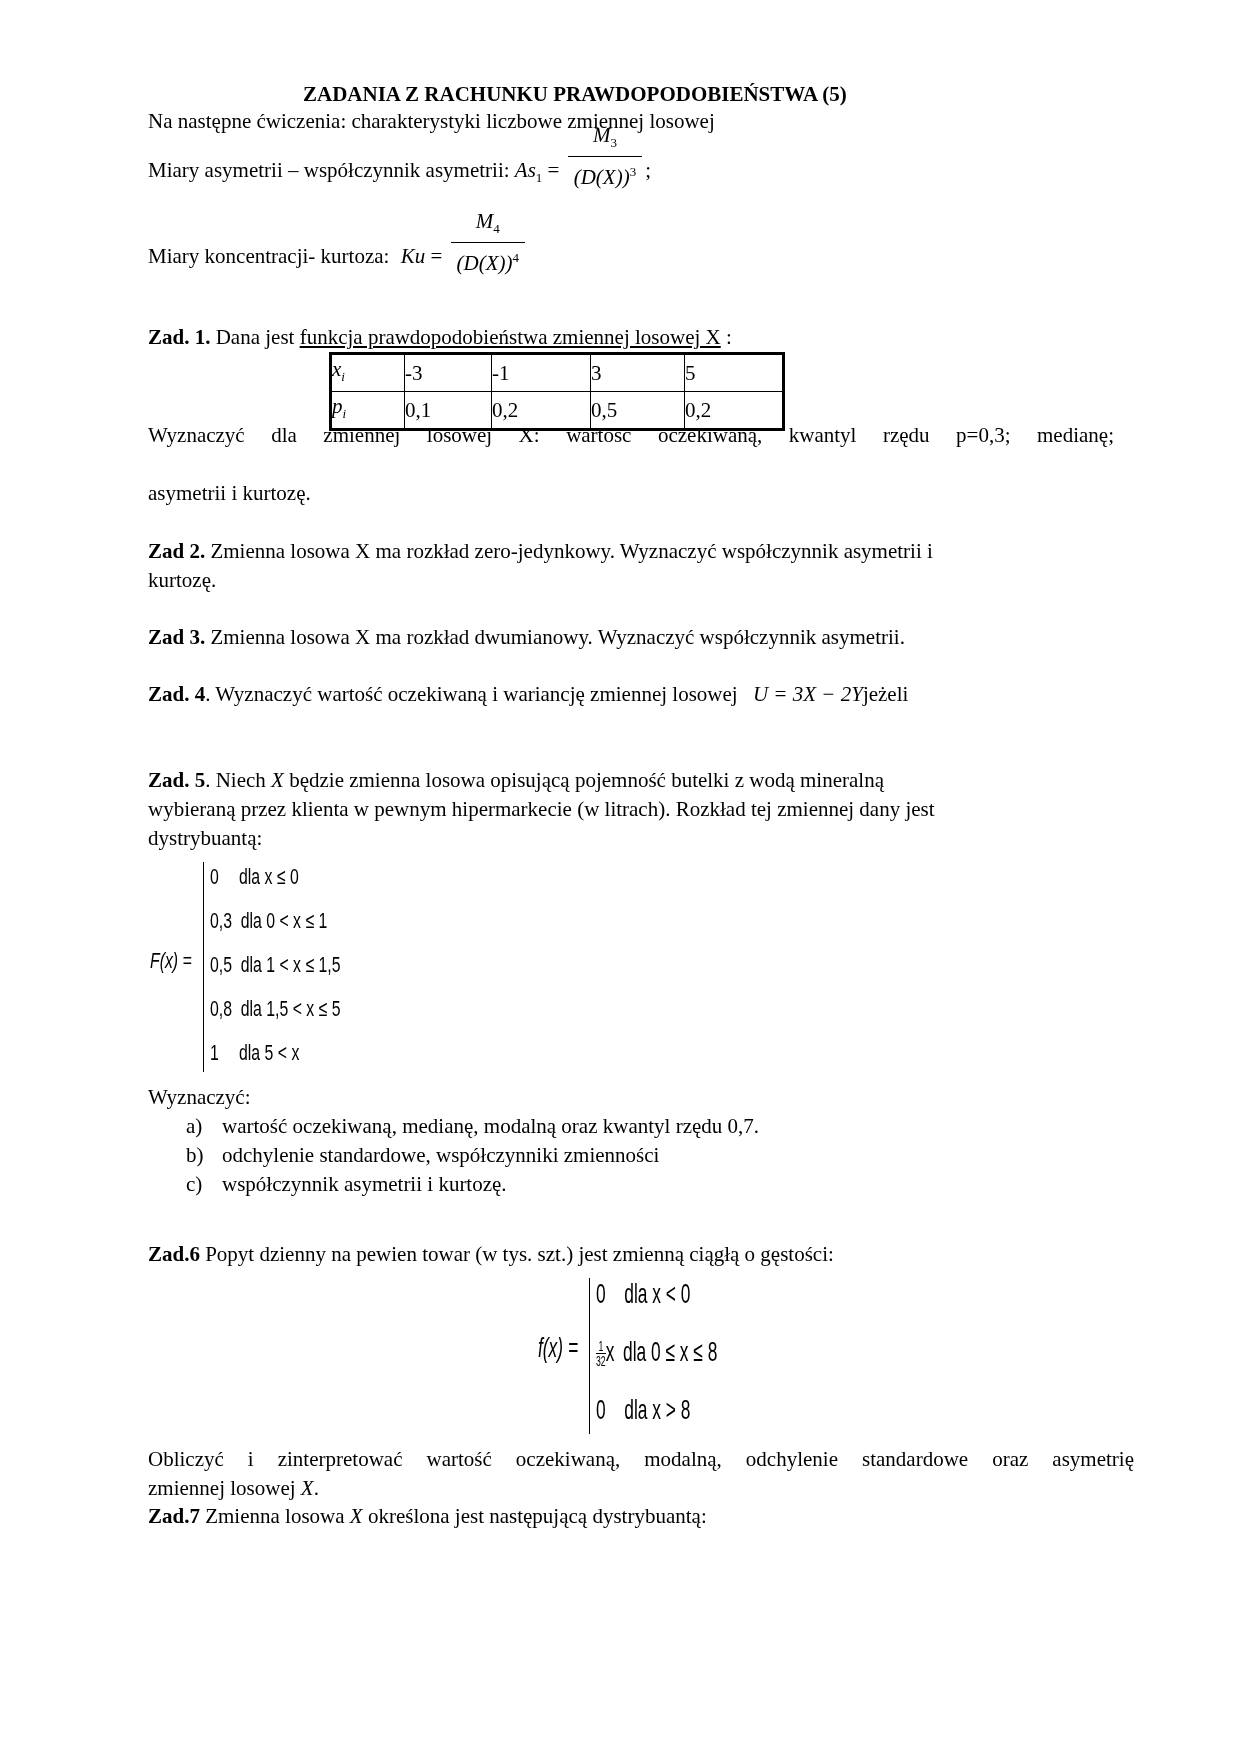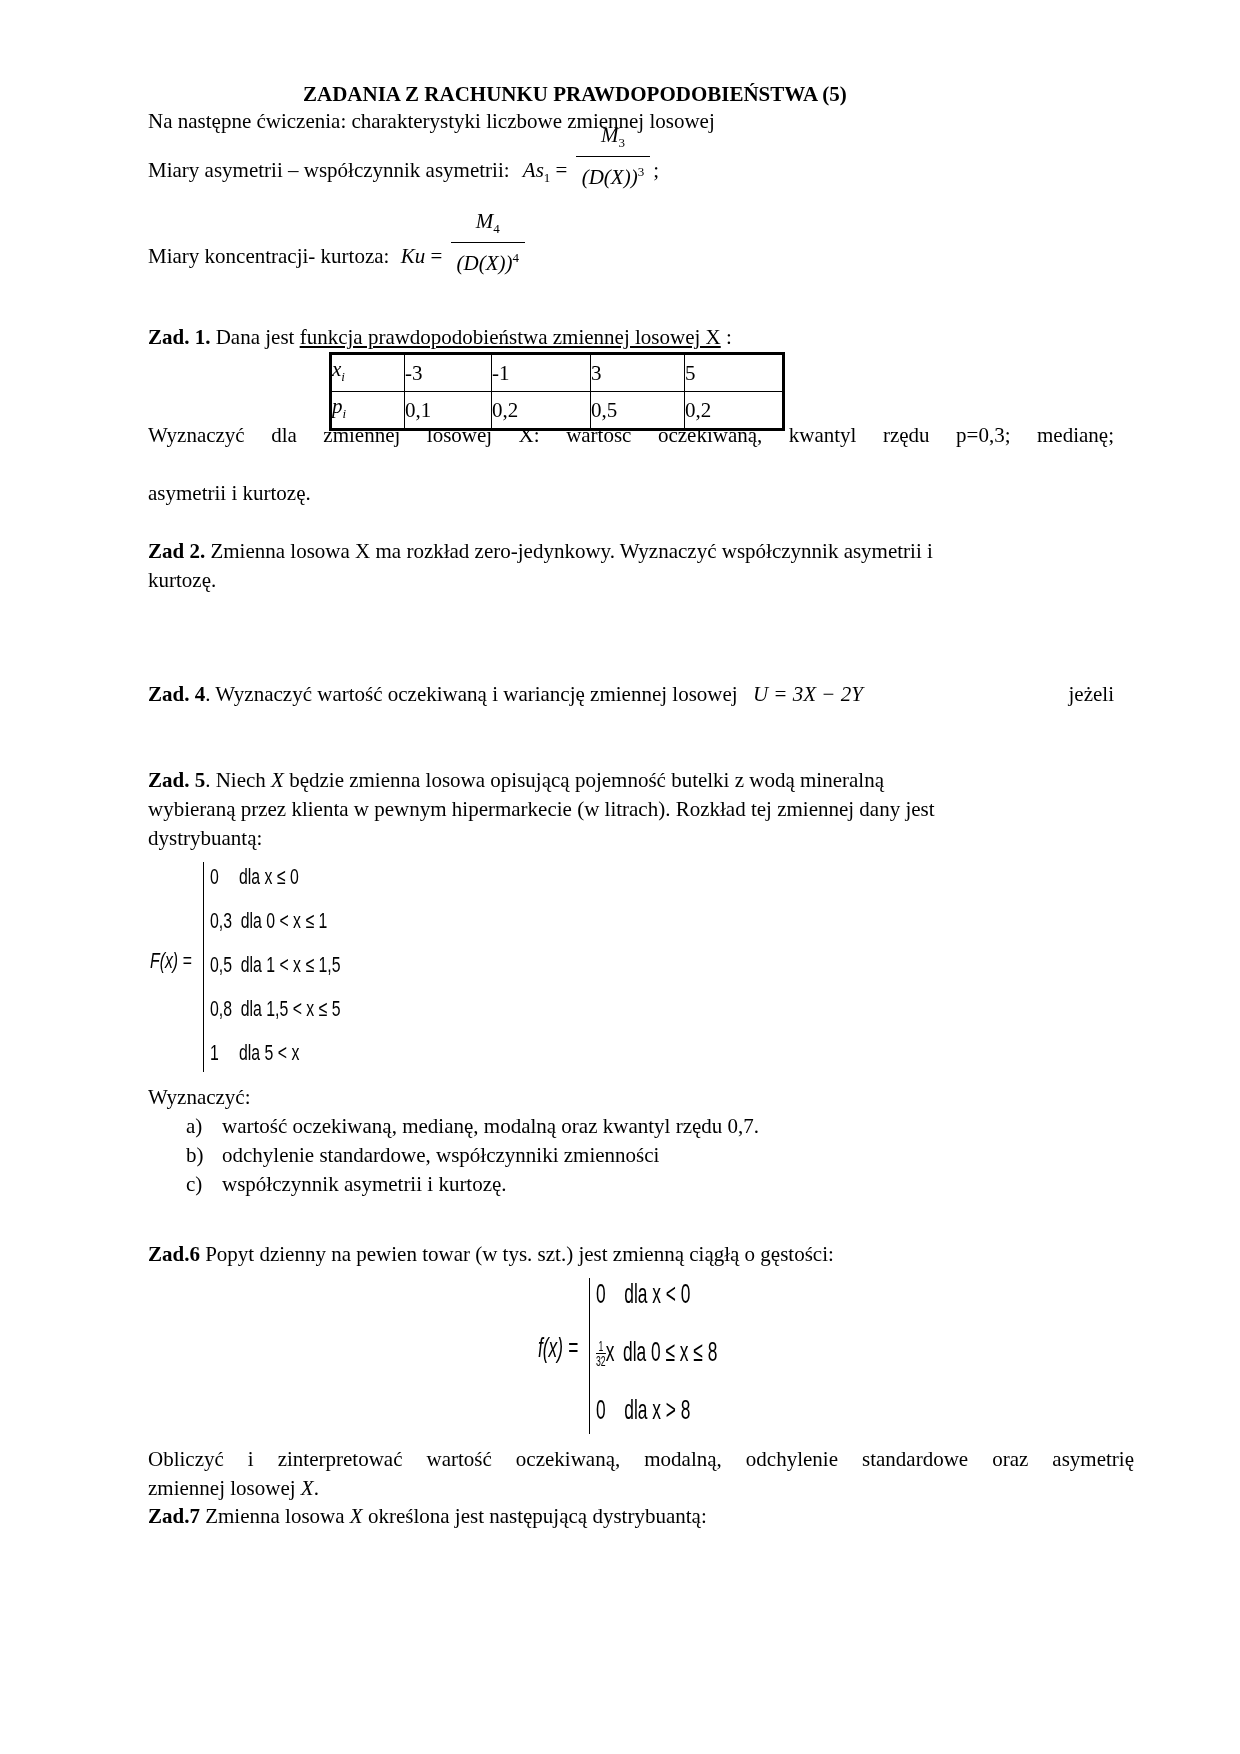--- a/index.html
+++ b/index.html
@@ -33,21 +33,21 @@
 </head>
 <body>
 
 <div class="page">
 
   <div class="abs txt title" style="left:303px; top:80px;">ZADANIA Z RACHUNKU PRAWDOPODOBIEŃSTWA (5)</div>
   <div class="abs txt" style="left:148px; top:107px;">Na następne ćwiczenia: charakterystyki liczbowe zmiennej losowej</div>
 
   <div class="abs txt" style="left:148px; top:152px;">
     <span>Miary asymetrii – współczynnik asymetrii:</span>
-    <span class="math" style="margin-left:8px;"><span>As</span><sub style="font-style:normal">1</sub></span>
+    <span class="math" style=""><span>As</span><sub style="font-style:normal">1</sub></span>
     <span>=</span>
     <span class="frac" style="margin-top:-30px">
       <span class="num math"><span>M</span><sub style="font-style:normal">3</sub></span>
       <span class="den math"><span>(D(X))</span><sup style="font-style:normal">3</sup></span>
     </span><span>;</span>
   </div>
 
   <div class="abs txt" style="left:148px; top:238px;">
     <span>Miary koncentracji-  kurtoza:</span>
     <span class="math" style="margin-left:6px;">Ku</span>
@@ -80,22 +80,25 @@
   </tbody>
     </table>
   <div class="abs txt just" style="left:148px; top:421px;">Wyznaczyć dla zmiennej losowej X: wartość oczekiwaną, kwantyl rzędu p=0,3; medianę;</div>
   <div class="abs txt" style="left:148px; top:479px;">asymetrii i kurtozę.</div>
 
   <div class="abs txt" style="left:148px; top:537px;">
     <span class="b">Zad 2.</span><span> Zmienna losowa X ma rozkład zero-jedynkowy. Wyznaczyć współczynnik asymetrii i</span>
   </div>
   <div class="abs txt" style="left:148px; top:566px;">kurtozę.</div>
 
+  <div class="abs txt" style="left:148px; top:623px;">
+    <span class="b">Zad 3.</span><span> Zmienna losowa X ma rozkład dwumianowy. Wyznaczyć współczynnik asymetrii.</span>
+  </div>
 
-  <div class="abs txt" style="left:148px; top:680px; width:966px; display:flex; justify-content:space-between;">
+  <div class="abs txt" style="left:148px; top:680px; width:966px; display:flex; ">
     <span><span class="b">Zad. 4</span><span>. Wyznaczyć wartość oczekiwaną i wariancję zmiennej losowej</span>
     <span class="math" style="margin-left:10px">U = 3X − 2Y</span></span>
     <span>jeżeli</span>
   </div>
 
   <div class="abs txt" style="left:148px; top:766px;">
     <span class="b">Zad. 5</span><span>. Niech </span><span class="i">X</span><span> będzie zmienna losowa opisującą pojemność butelki z wodą mineralną</span>
   </div>
   <div class="abs txt" style="left:148px; top:795px;">wybieraną przez klienta w pewnym hipermarkecie (w litrach). Rozkład tej zmiennej dany jest</div>
   <div class="abs txt" style="left:148px; top:824px;">dystrybuantą:</div>

